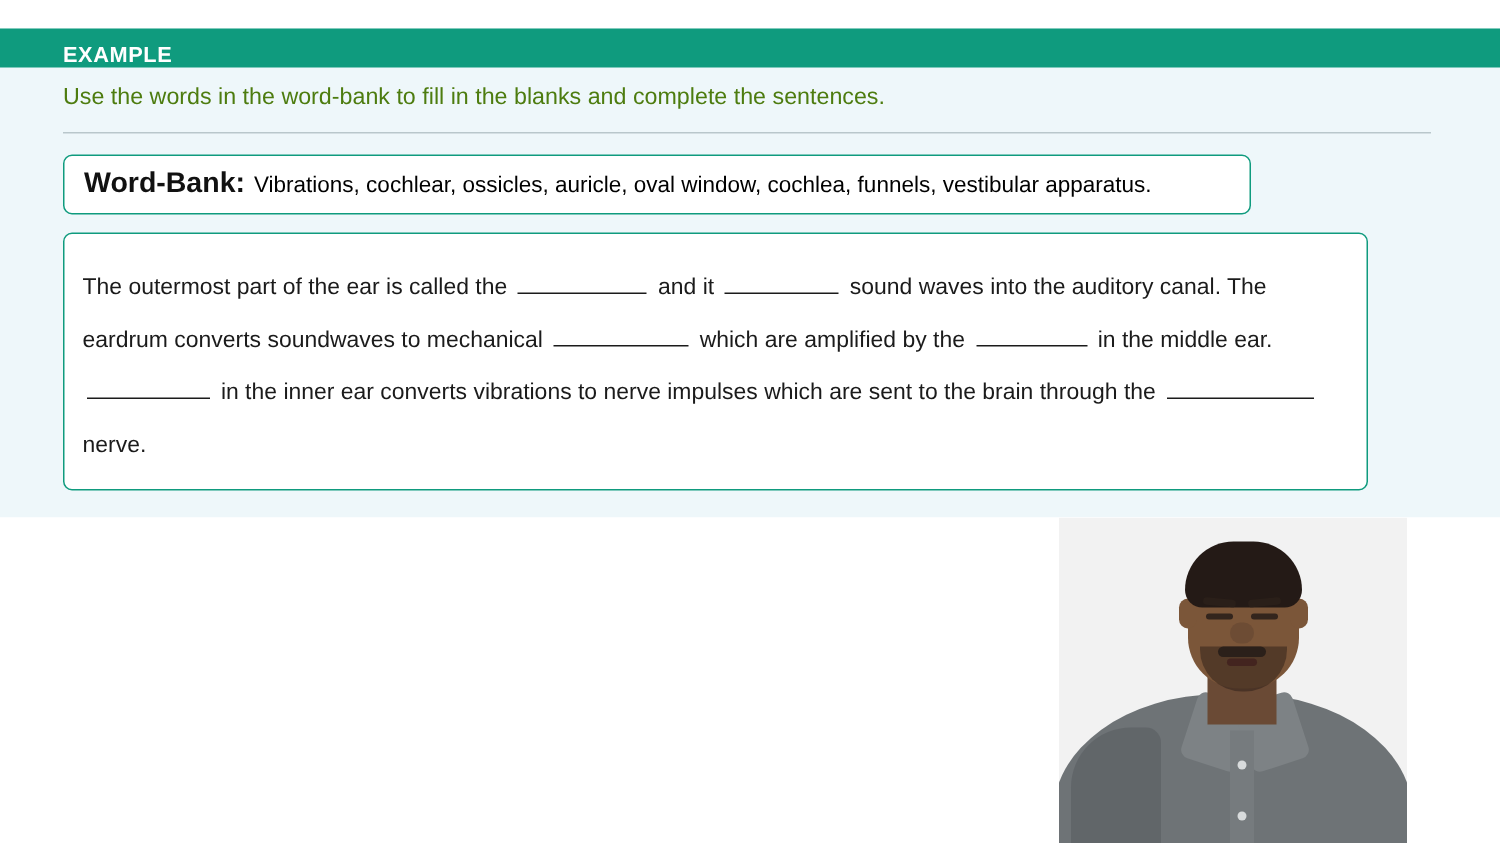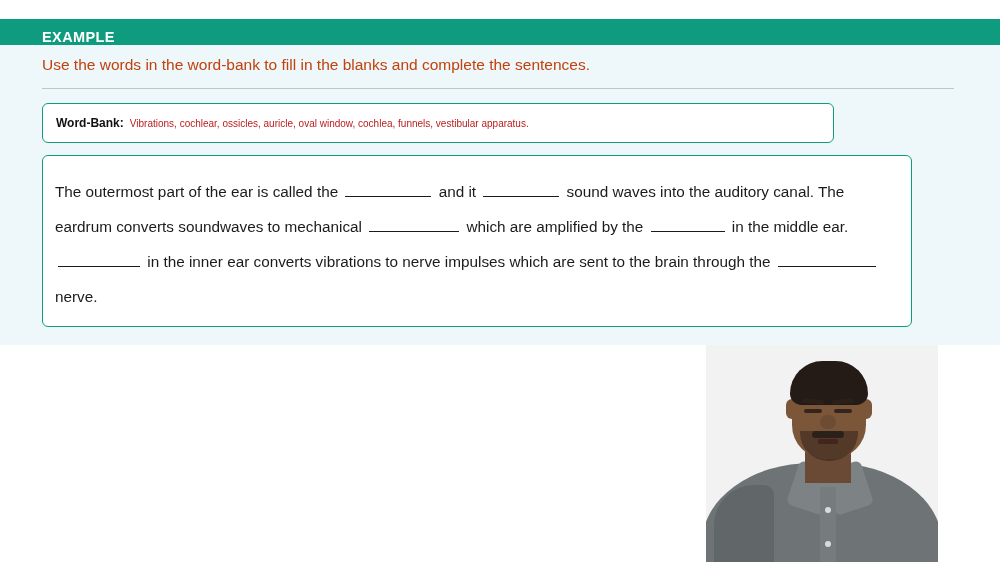--- a/index.html
+++ b/index.html
@@ -57,21 +57,21 @@
     letter-spacing: 0.4px;
     margin-left: 42px;
   }
 
   .prompt {
     position: absolute;
     left: 42px;
     top: 54px;
     width: 910px;
     font-size: 15.5px;
-    color: #c2410c;
+    color: #4d7c0f;
     line-height: 22px;
   }
 
   .divider {
     position: absolute;
     left: 42px;
     top: 88px;
     width: 912px;
     height: 1px;
     background: #b9c7cb;
@@ -87,28 +87,28 @@
     border: 1.6px solid #0f9b7e;
     border-radius: 6px;
     background: #ffffff;
     display: flex;
     align-items: center;
     padding: 0 13px;
     white-space: nowrap;
     overflow: hidden;
   }
   .word-bank .wb-title {
-    font-size: 12px;
+    font-size: 19px;
     font-weight: bold;
     color: #111111;
     margin-right: 6px;
   }
   .word-bank .wb-words {
-    font-size: 10px;
-    color: #b91c1c;
+    font-size: 15px;
+    color: #000000;
   }
 
   .sentence-box {
     position: absolute;
     left: 42px;
     top: 155px;
     width: 870px;
     height: 172px;
     box-sizing: border-box;
     border: 1.6px solid #0f9b7e;

